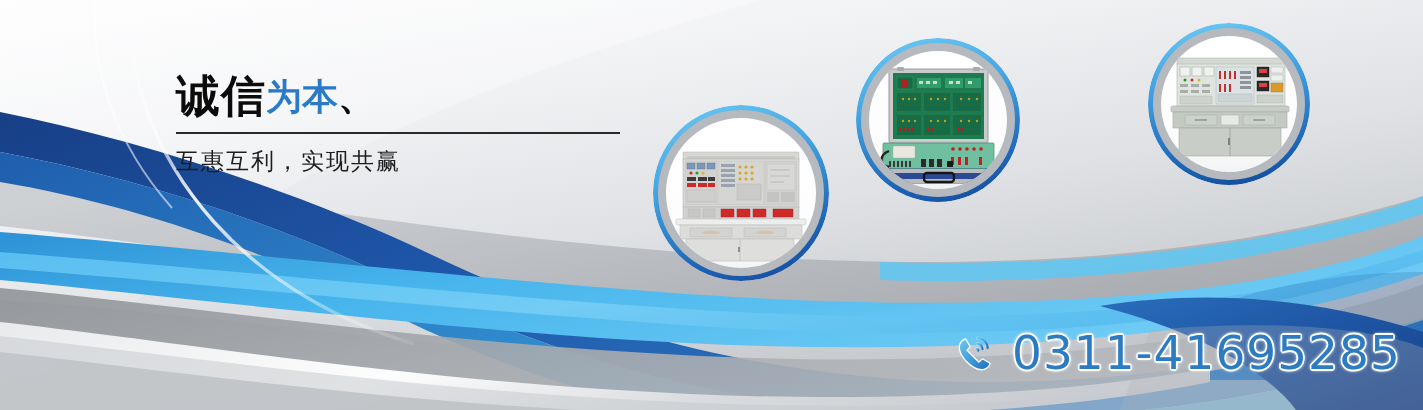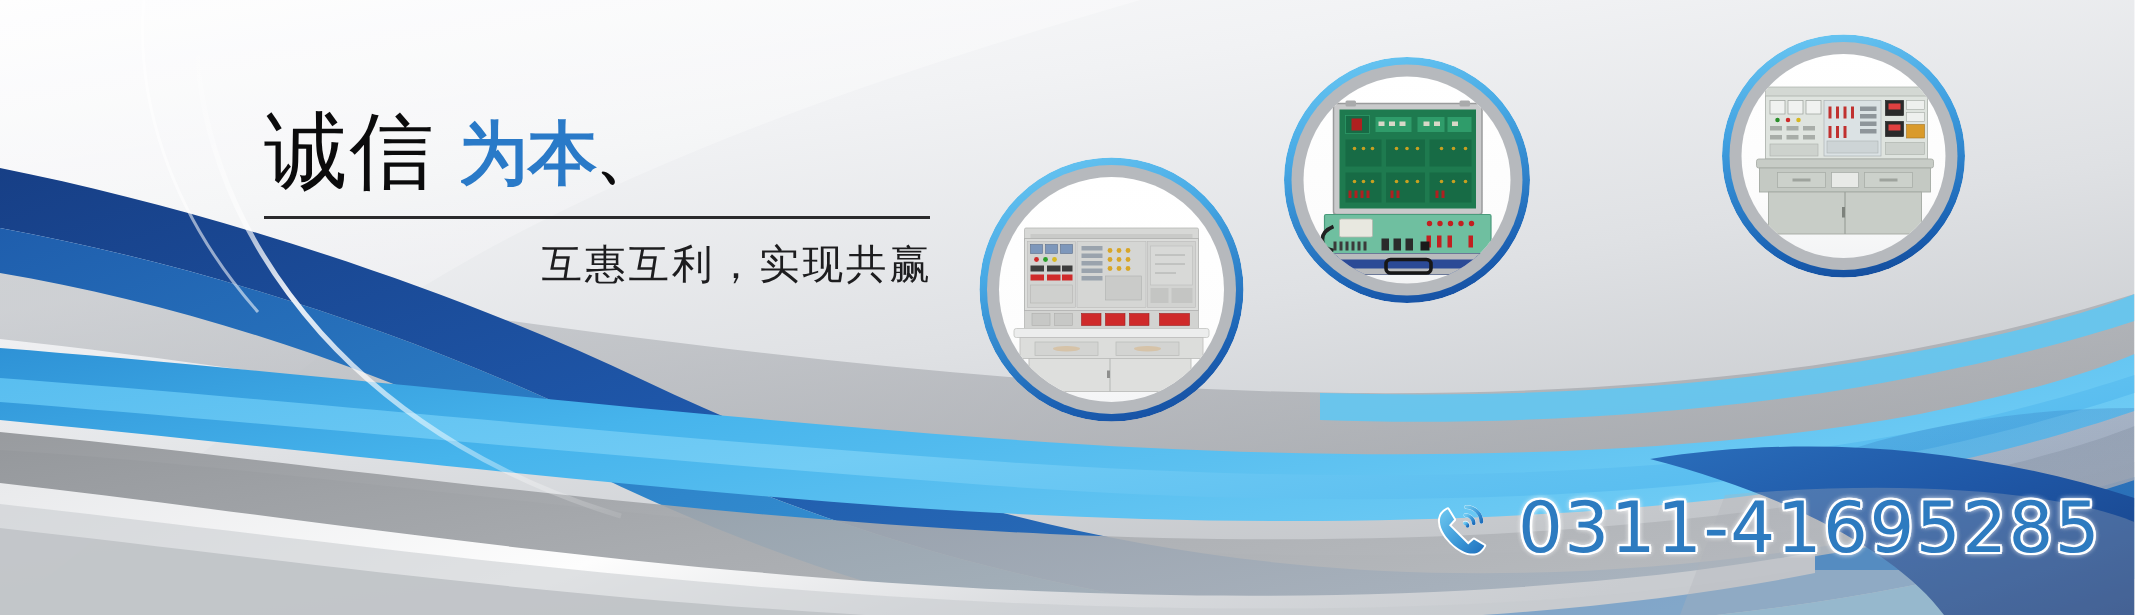--- a/index.html
+++ b/index.html
@@ -20,41 +20,41 @@
     position:absolute;left:176px;top:74px;width:446px;
     z-index:20;
   }
   .headline{
     display:flex;align-items:baseline;
     white-space:nowrap;
     line-height:1;
     letter-spacing:0px;
   }
   .h-big{
-    font-size:56px;font-weight:normal;color:#0b0b0c;
+    font-size:44px;font-weight:bold;color:#0b0b0c;
     letter-spacing:1px;
   }
   .h-blue{
-    font-size:46px;font-weight:bold;color:#2a7ac8;
+    font-size:36px;font-weight:bold;color:#2a7ac8;
     letter-spacing:0px;
-    position:relative;top:-2px;margin-left:16px;
+    position:relative;top:-2px;
   }
   .h-black-sm{
     font-size:38px;font-weight:bold;color:#0b0b0c;
     position:relative;top:-2px;
   }
   .divider{
     margin-top:14px;
     width:444px;height:2px;
     background:#2a2a2c;
   }
   .subline{
     margin-top:12px;
-    text-align:right;
-    font-size:27px;
+    text-align:left;
+    font-size:23px;
     color:#1d1d1f;
     letter-spacing:2px;
     white-space:nowrap;
   }
 
   
   .circle{
     position:absolute;border-radius:50%;
     z-index:15;
     overflow:hidden;

